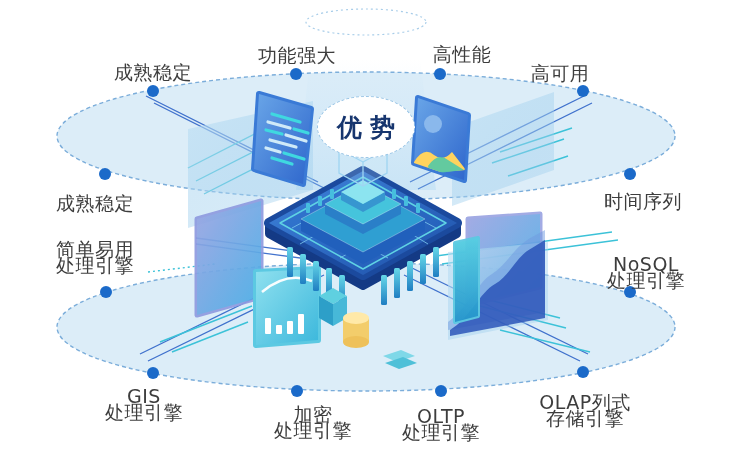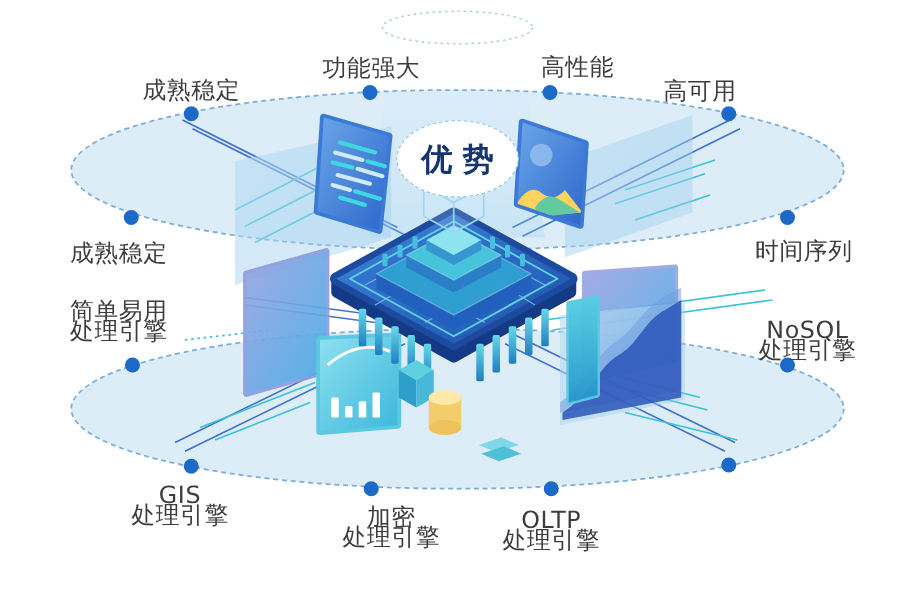--- a/index.html
+++ b/index.html
@@ -238,18 +238,19 @@
   <div class="node-label" style="left:462px;top:54px"><span>高性能</span></div>
   <div class="node-label" style="left:560px;top:73px"><span>高可用</span></div>
   <div class="node-label" style="left:95px;top:203px"><span>成熟稳定</span></div>
   <div class="node-label" style="left:643px;top:201px"><span>时间序列</span></div>
 
   <div class="node-label" style="left:95px;top:257px"><span>简单易用</span><span class="l2">处理引擎</span></div>
   <div class="node-label" style="left:646px;top:272px"><span>NoSQL</span><span class="l2">处理引擎</span></div>
   <div class="node-label" style="left:144px;top:404px"><span>GIS</span><span class="l2">处理引擎</span></div>
   <div class="node-label" style="left:313px;top:422px"><span>加密</span><span class="l2">处理引擎</span></div>
   <div class="node-label" style="left:441px;top:424px"><span>OLTP</span><span class="l2">处理引擎</span></div>
+  <div class="node-label" style="left:585px;top:410px"><span>OLAP列式</span><span class="l2">存储引擎</span></div>
 
   <div class="badge" style="left:366px;top:127px">
       <span>优势</span>
     </div>
 
 </div>
 
 </body></html>

